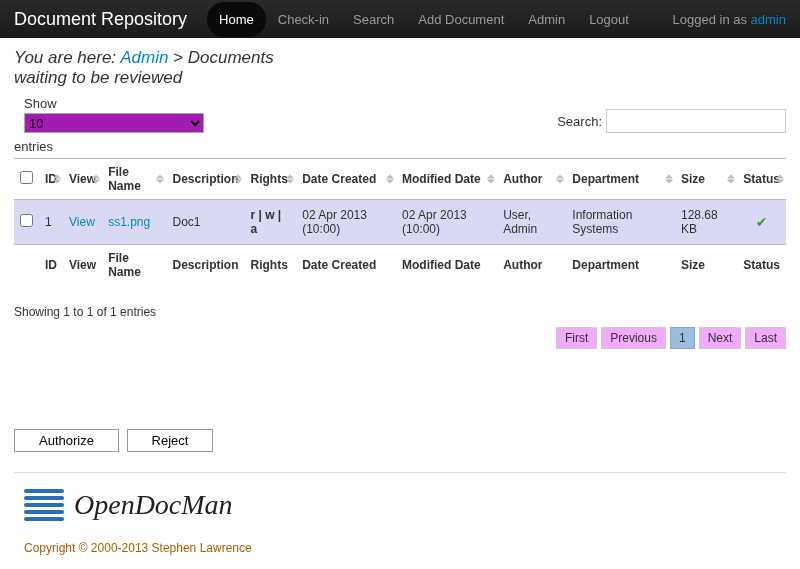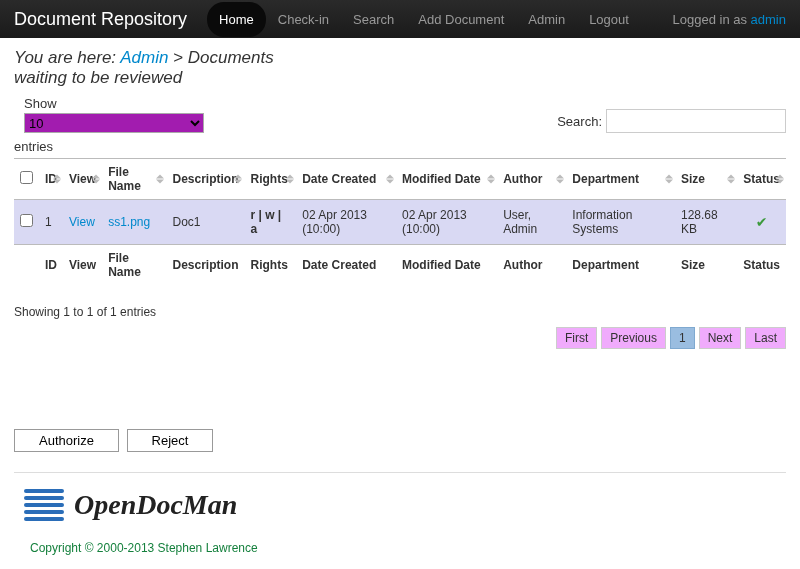--- a/index.html
+++ b/index.html
@@ -32,25 +32,25 @@
 table.data tfoot th { padding: 6px 6px; font-size: 12px; font-weight: bold; text-align: left; }
 table.data td a { color: #0088cc; text-decoration: none; }
 .check-green { color: #3c9a3c; font-size: 14px; }
 .dt-info { font-size: 12px; margin-top: 20px; }
 .pagination { display: flex; justify-content: flex-end; gap: 4px; margin-top: 8px; }
 .pagination a { padding: 3px 8px; font-size: 12px; background: #f0abfc; border: 1px solid #ccc; color: #333; text-decoration: none; cursor: pointer; }
 .pagination a.active { background: #9abde0; color: #333; border-color: #7fa9d0; }
 .actions { margin-top: 80px; margin-bottom: 20px; }
 .actions button { font-size: 13px; padding: 3px 24px; border: 1px solid #999; border-radius: 0; background: #fff; cursor: pointer; margin-right: 4px; }
 hr.footer-hr { border: none; border-top: 1px solid #ddd; margin: 10px 0 16px; }
-.footer-logo { display: flex; align-items: center; gap: 10px; margin: 10px 0 20px 10px; font-weight: bold; }
+.footer-logo { display: flex; align-items: center; gap: 10px; margin: 10px 0 20px 10px; }
 .logo-icon { width: 40px; height: 32px; display: flex; flex-direction: column; justify-content: space-between; }
 .logo-icon .stripe { height: 4px; background: #2a6db8; border-radius: 2px; }
 .logo-text { font-family: "Brush Script MT", cursive; font-size: 28px; color: #222; font-style: italic; }
-.copyright { font-size: 12px; color: #15803d; margin-left: 16px; }
+.copyright { font-size: 12px; color: #a16207; margin-left: 10px; }
 input[type="checkbox"] { width: 13px; height: 13px; }
 th.center, td.center { text-align: center; }
 </style>
 </head>
 <body>
 
 <div class="navbar">
   <span class="brand">Document Repository</span>
   <ul class="nav">
     <li>

